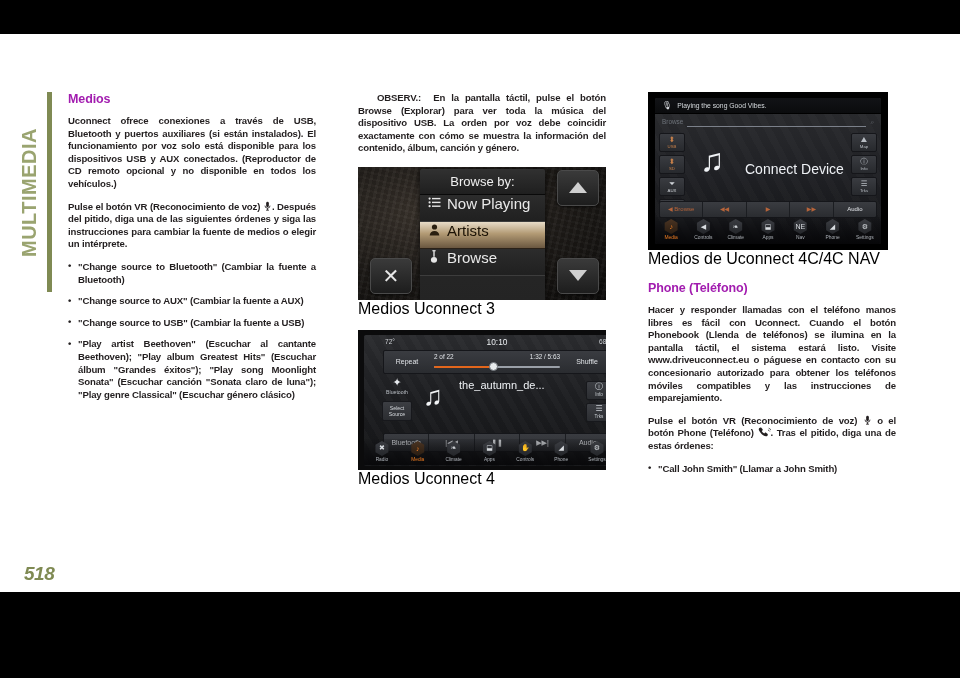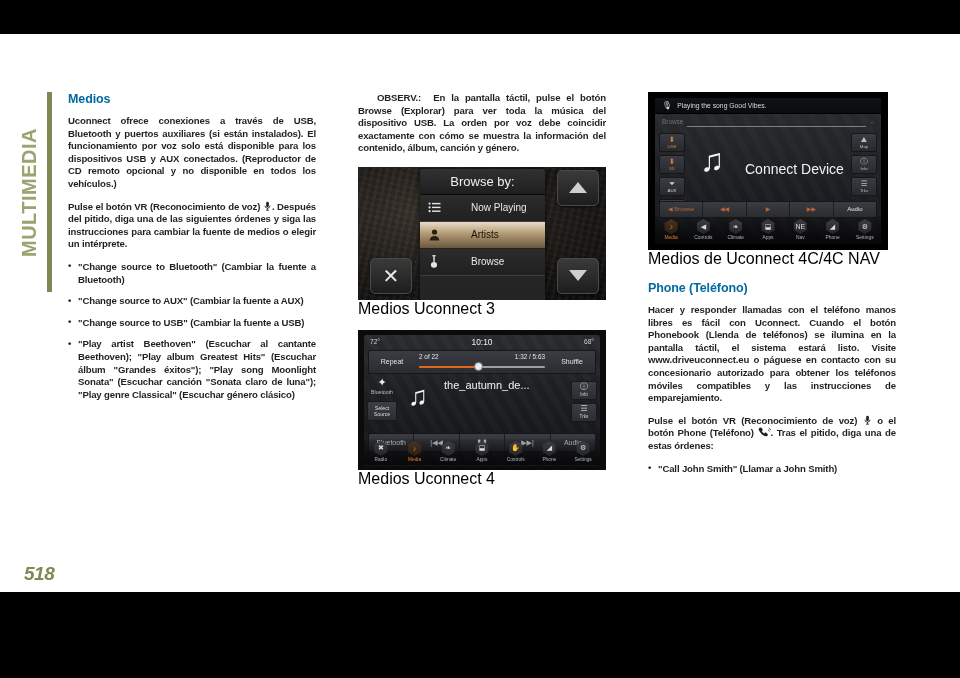--- a/index.html
+++ b/index.html
@@ -38,21 +38,21 @@
     padding-top:2px;
   }
 
   
   .col{position:absolute;top:58px;width:248px;}
   .col1{left:68px;}
   .col2{left:358px;}
   .col3{left:648px;}
 
   h3.sec{
-    margin:0 0 9px 0;font-size:12.5px;font-weight:bold;color:#0369a1;
+    margin:0 0 9px 0;font-size:12.5px;font-weight:bold;color:#a21caf;
     letter-spacing:-0.1px;
   }
   p.para{
     margin:0 0 10px 0;font-size:9.6px;line-height:12.6px;
     color:#231f20;text-align:justify;font-weight:bold;
     letter-spacing:-0.15px;
     filter:blur(0.35px);
   }
   p.para.last{margin-bottom:12px;}
   .note-lbl{font-weight:bold;margin-left:19px;}
@@ -89,25 +89,24 @@
     border-radius:3px 3px 0 0;
     box-shadow:0 0 6px rgba(0,0,0,.8);
   }
   .uc3 .hdr{
     height:25px;line-height:25px;text-align:center;color:#efefef;
     font-size:13px;background:linear-gradient(180deg,#313131,#1f1f1f);
     border-radius:3px 3px 0 0;
     border-bottom:1px solid #090909;
   }
   .uc3 .row{
-    height:26px;display:flex;align-items:center;
+    height:26px;display:flex;align-items:flex-start;
     border-bottom:1px solid #3d3d3d;
-    color:#e9e9e9;font-size:10px;padding-left:5px;
+    color:#e9e9e9;font-size:15px;padding-left:5px;
     background:linear-gradient(180deg,#2c2c2c,#202020);
-    gap:24px;
   }
   .uc3 .row .ri{
     width:18px;height:16px;display:flex;align-items:center;justify-content:center;
     margin-right:4px;flex:0 0 18px;
   }
   .uc3 .row.sel{
     background:linear-gradient(180deg,#e8dcc8 0%,#b29a74 45%,#6a5740 100%);
     color:#1b1205;
     border-bottom:1px solid #2a2118;
   }
@@ -130,21 +129,21 @@
   .uc4{
     position:relative;width:248px;height:140px;
     background:#0b0b0c;padding:5px 6px 4px 6px;box-sizing:border-box;
     overflow:hidden;
   }
   .uc4 .scr{
     position:relative;width:100%;height:100%;
     background:
       repeating-linear-gradient(60deg, rgba(255,255,255,.018) 0 6px, rgba(0,0,0,.03) 6px 13px),
       linear-gradient(180deg,#2b2c2f 0%,#1e1f22 45%,#141517 100%);
-    border-radius:2px;overflow:hidden;
+    border-radius:2px;overflow:hidden;padding-left:15px;
   }
   .uc4 .topbar{
     height:14px;display:flex;align-items:center;justify-content:space-between;
     padding:0 6px;color:#cfd2d6;font-size:6.6px;
   }
   .uc4 .topbar .clock{font-size:8.4px;color:#eceff2;}
   .uc4 .prog{
     margin:1px 4px 0 4px;height:22px;display:flex;align-items:stretch;
     background:linear-gradient(180deg,#3a3c41,#2a2c30);
     border-radius:2px;border:1px solid #15161a;

